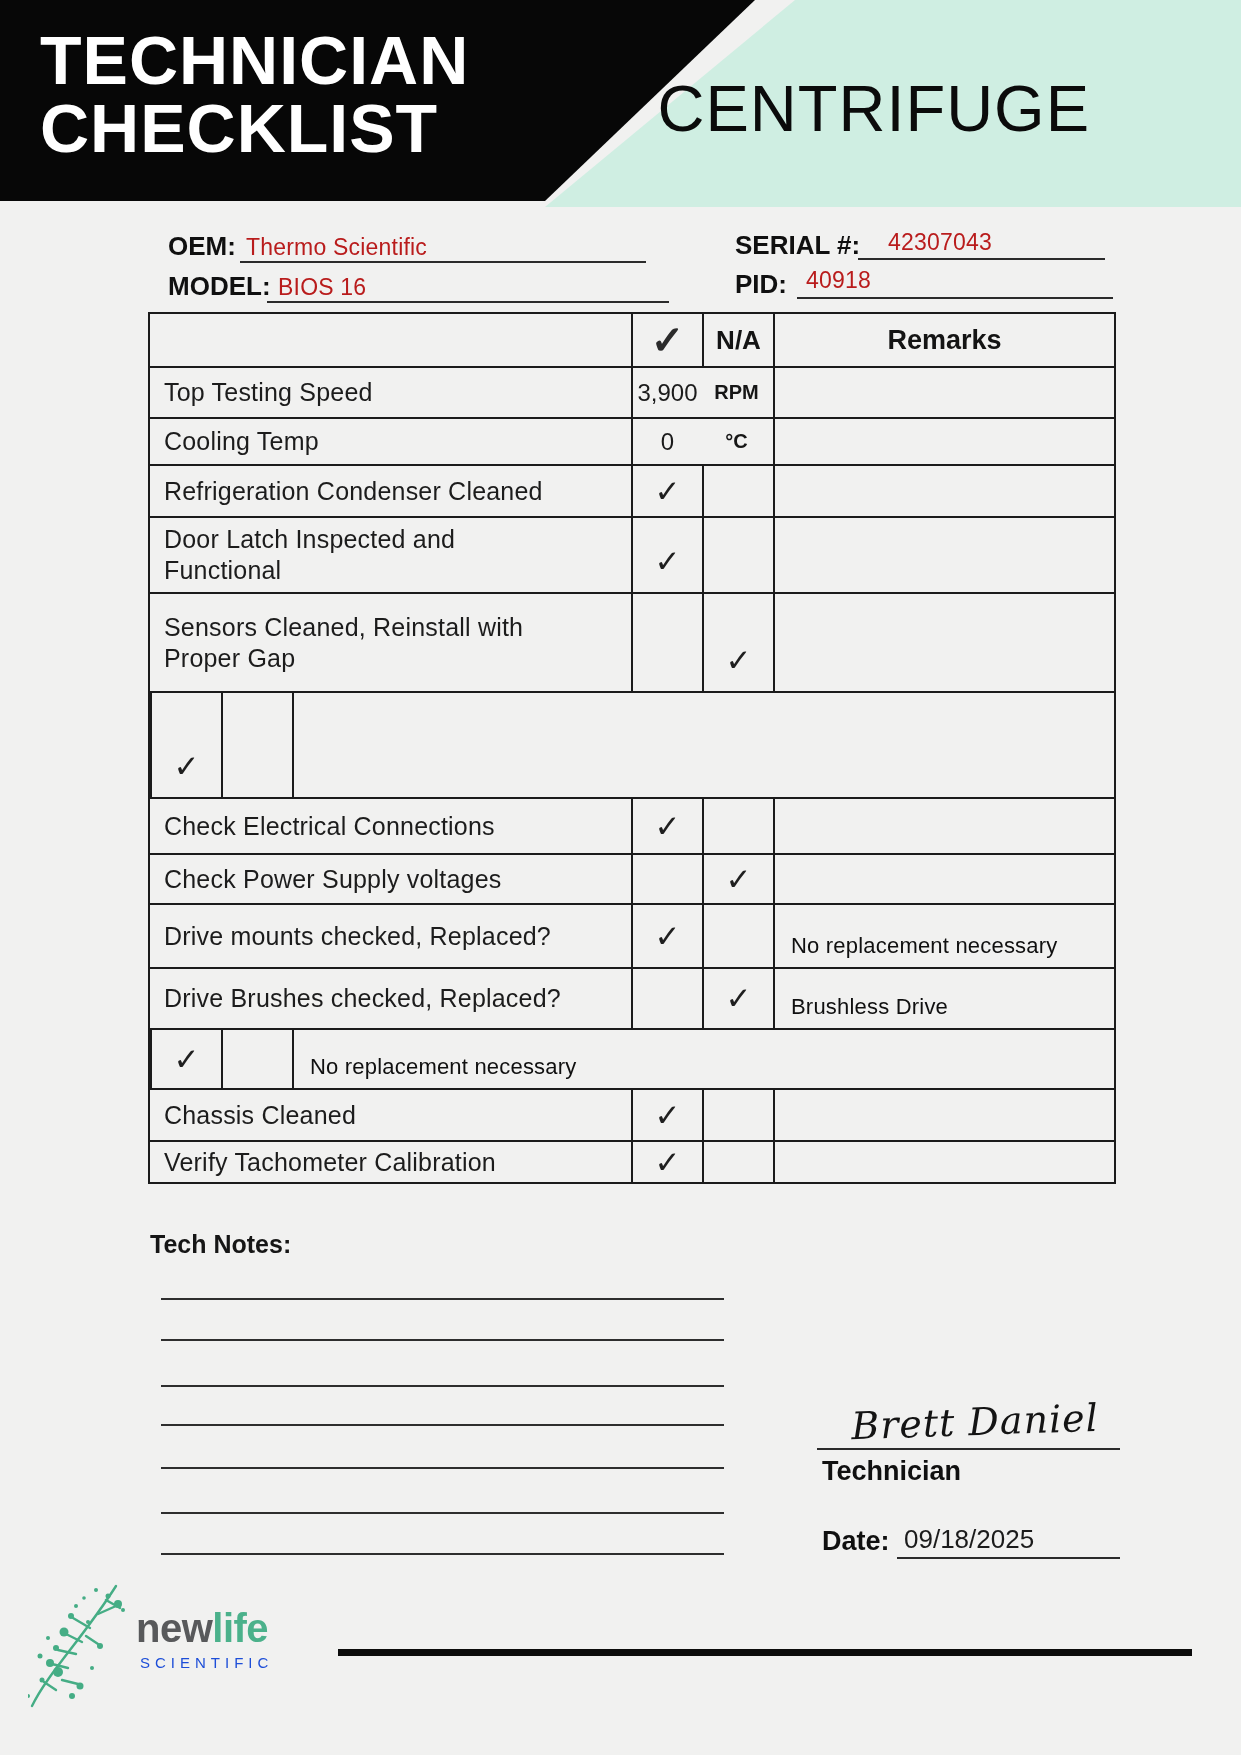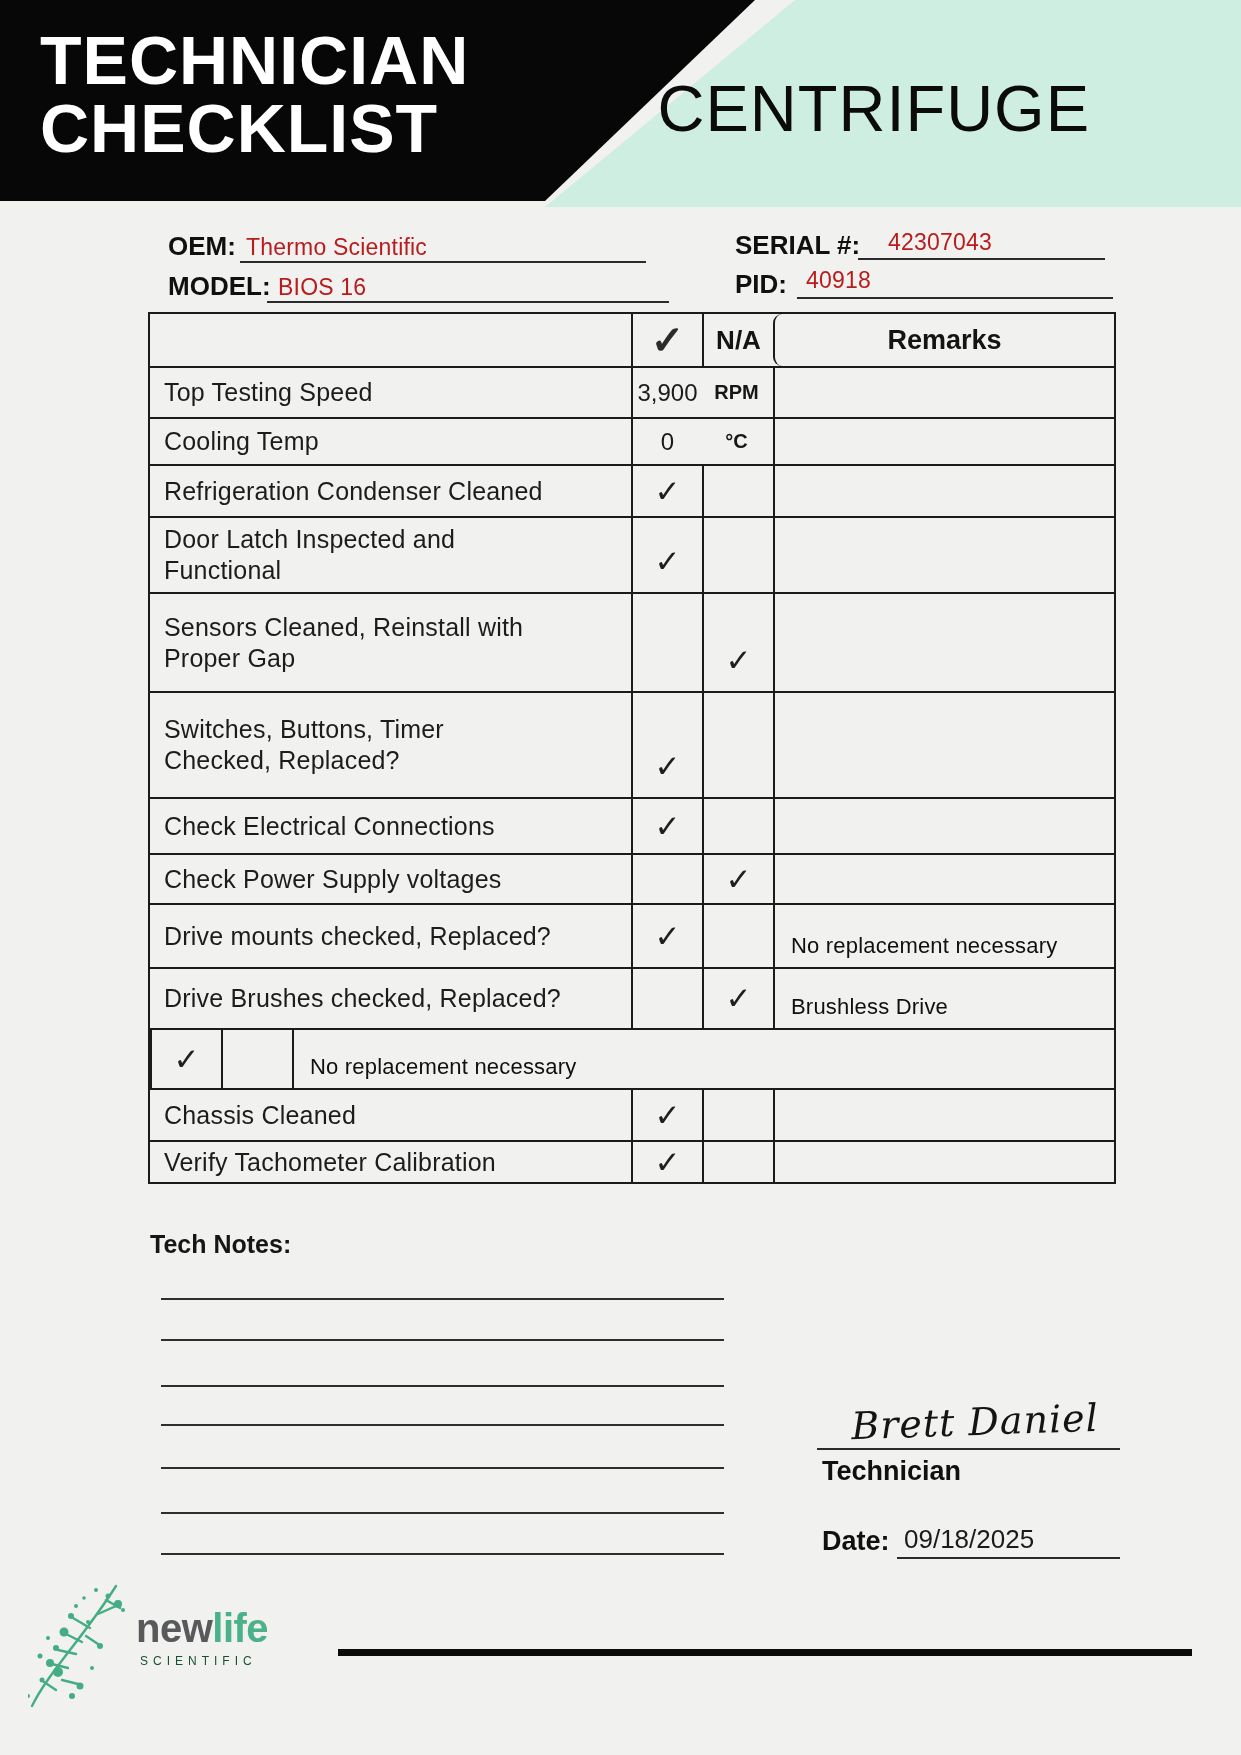--- a/index.html
+++ b/index.html
@@ -35,38 +35,38 @@
   .c4{flex:1;border-left:2px solid #1b1b1b;display:flex;align-items:flex-end;
     padding:0 16px 8px 16px;}
   .lbl{font-size:25px;line-height:1.24;color:#1c1c1c;letter-spacing:0.2px;white-space:pre-line;}
   .chk{font-size:31px;font-weight:400;color:#1f1f1f;}
   .check-low .c2,.check-low .c3{align-items:flex-end;padding-bottom:12px;}
   .vnum{width:69px;text-align:center;font-size:24px;color:#1b1b1b;}
   .vunit{width:69px;text-align:center;font-size:20px;font-weight:bold;color:#161616;}
   .hcheck{font-size:40px;font-weight:bold;color:#2b2b2b;}
   .hna{font-size:26px;font-weight:600;color:#141414;}
   .hremarks{justify-content:center;align-items:center;padding:0;font-size:27px;
-    font-weight:600;color:#141414;border-radius:9px;}
+    font-weight:600;color:#141414;}
   .remark{font-size:22px;color:#101010;letter-spacing:0.2px;}
   
   .notes-label{position:absolute;left:150px;top:1230px;font-weight:bold;font-size:25px;}
   .note-line{position:absolute;left:161px;width:563px;height:2px;background:#2e2e2e;}
   
   .sig-name{position:absolute;left:845px;top:1400px;width:260px;text-align:center;
     font-family:"DejaVu Serif", serif;font-style:italic;font-size:38px;color:#141414;
     letter-spacing:1px;transform:rotate(-2deg);}
   .sig-role{position:absolute;left:822px;top:1456px;font-size:27px;font-weight:600;color:#101010;}
   .date-label{position:absolute;left:822px;top:1526px;font-size:27px;font-weight:bold;color:#101010;}
   .date-value{position:absolute;left:904px;top:1524px;font-size:26px;color:#1b1b1b;}
   
   .logo-wordmark{position:absolute;left:136px;top:1606px;font-size:40px;font-weight:bold;
     letter-spacing:-0.5px;}
   .logo-new{color:#58595b;} .logo-life{color:#4bb18b;}
-  .logo-sub{position:absolute;left:140px;top:1654px;font-size:12px;font-weight:500;
-    letter-spacing:5px;color:#14532d;}
+  .logo-sub{position:absolute;left:140px;top:1654px;font-size:15px;font-weight:500;
+    letter-spacing:5px;color:#1d4ed8;}
   .footer-rule{position:absolute;left:338px;top:1649px;width:854px;height:7px;background:#0c0c0c;}
   .leaf{position:absolute;left:28px;top:1578px;}
 </style>
 </head>
 <body>
 
 <div class="page">
 
   <div class="hdr">
     <div class="hdr-mint" style="background:#cfeee2;"></div>
@@ -138,22 +138,20 @@
 
     <div class="trow check-low" style="height:99px">
       <div class="c c1 lbl">Sensors Cleaned, Reinstall with
 Proper Gap</div>
       <div class="c c2 chk"></div>
       <div class="c c3 chk">✓</div>
       <div class="c c4 remark"></div>
     </div>
 
     <div class="trow check-low" style="height:106px">
-      <div class="c c1 lbl">Switches, Buttons, Timer
-Checked, Replaced?</div>
       <div class="c c2 chk">✓</div>
       <div class="c c3 chk"></div>
       <div class="c c4 remark"></div>
     </div>
 
     <div class="trow" style="height:56px">
       <div class="c c1 lbl">Check Electrical Connections</div>
       <div class="c c2 chk">✓</div>
       <div class="c c3 chk"></div>
       <div class="c c4 remark"></div>

